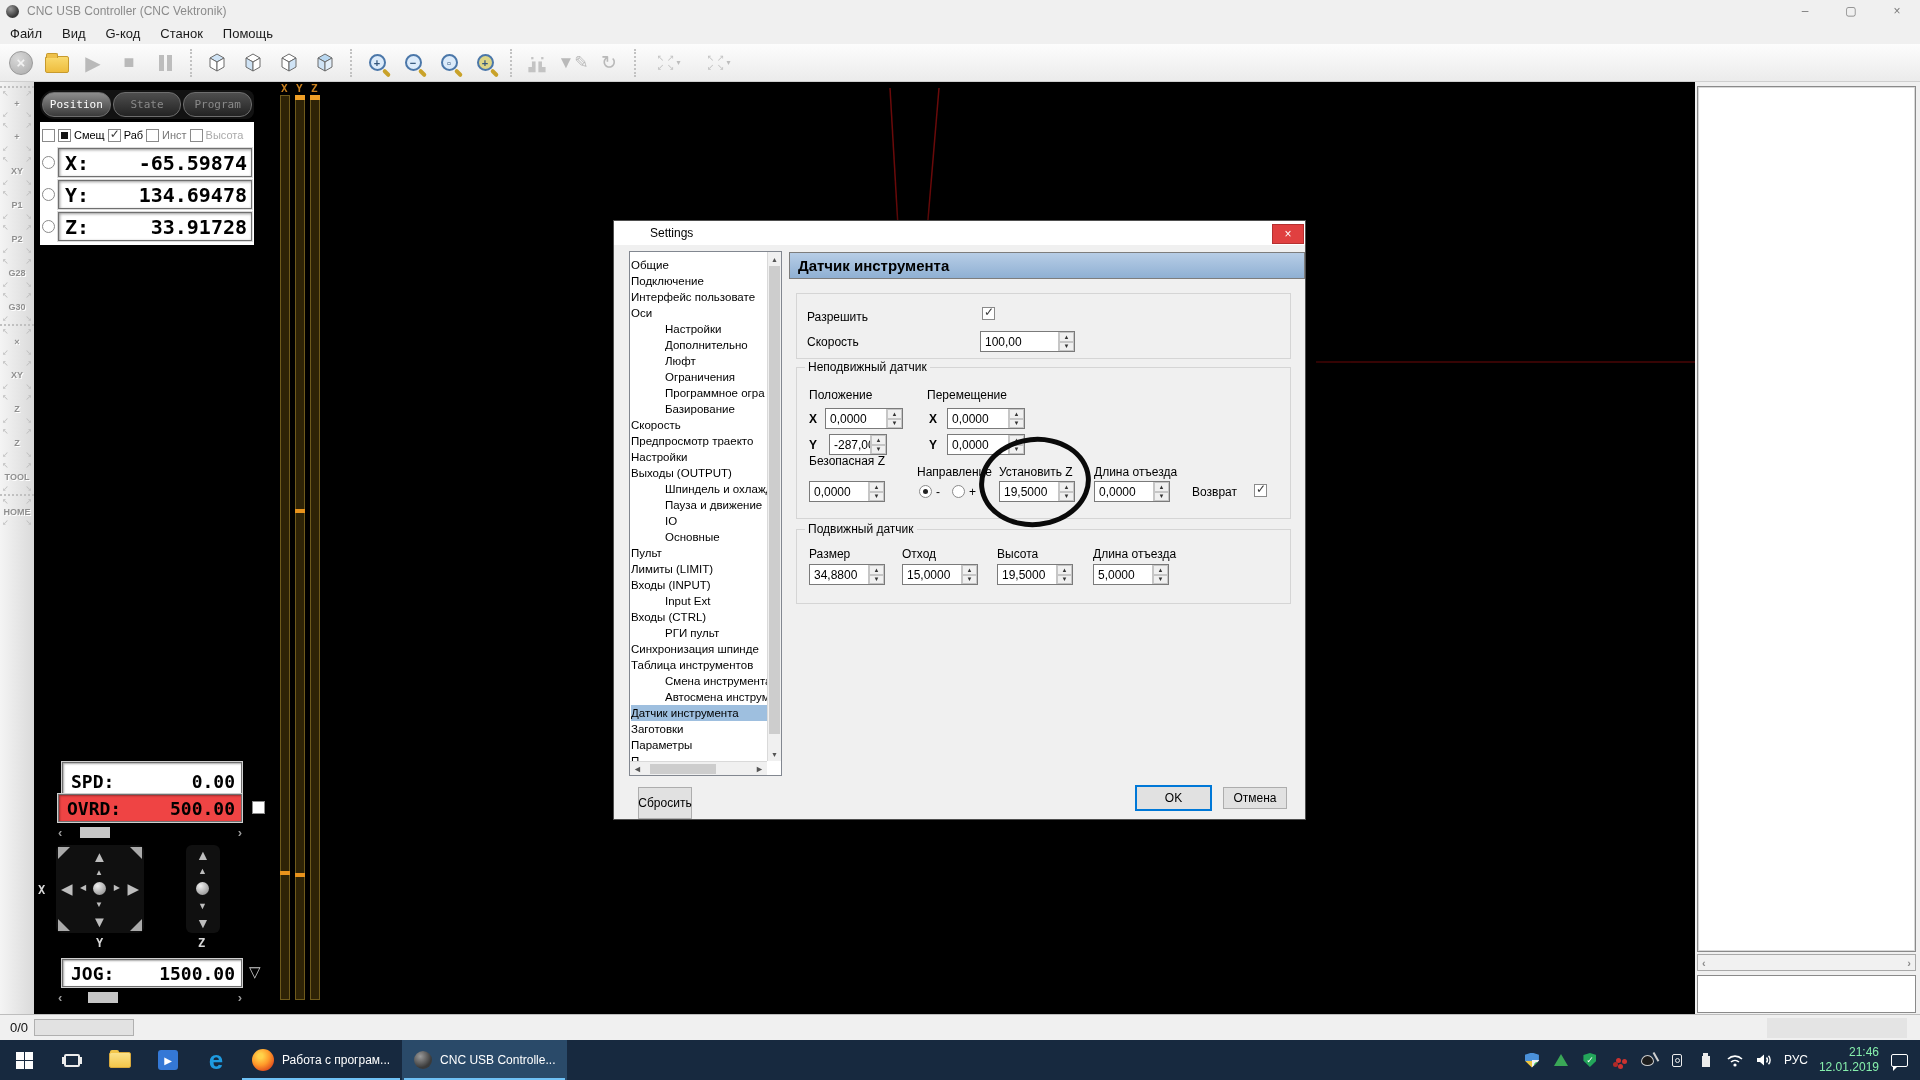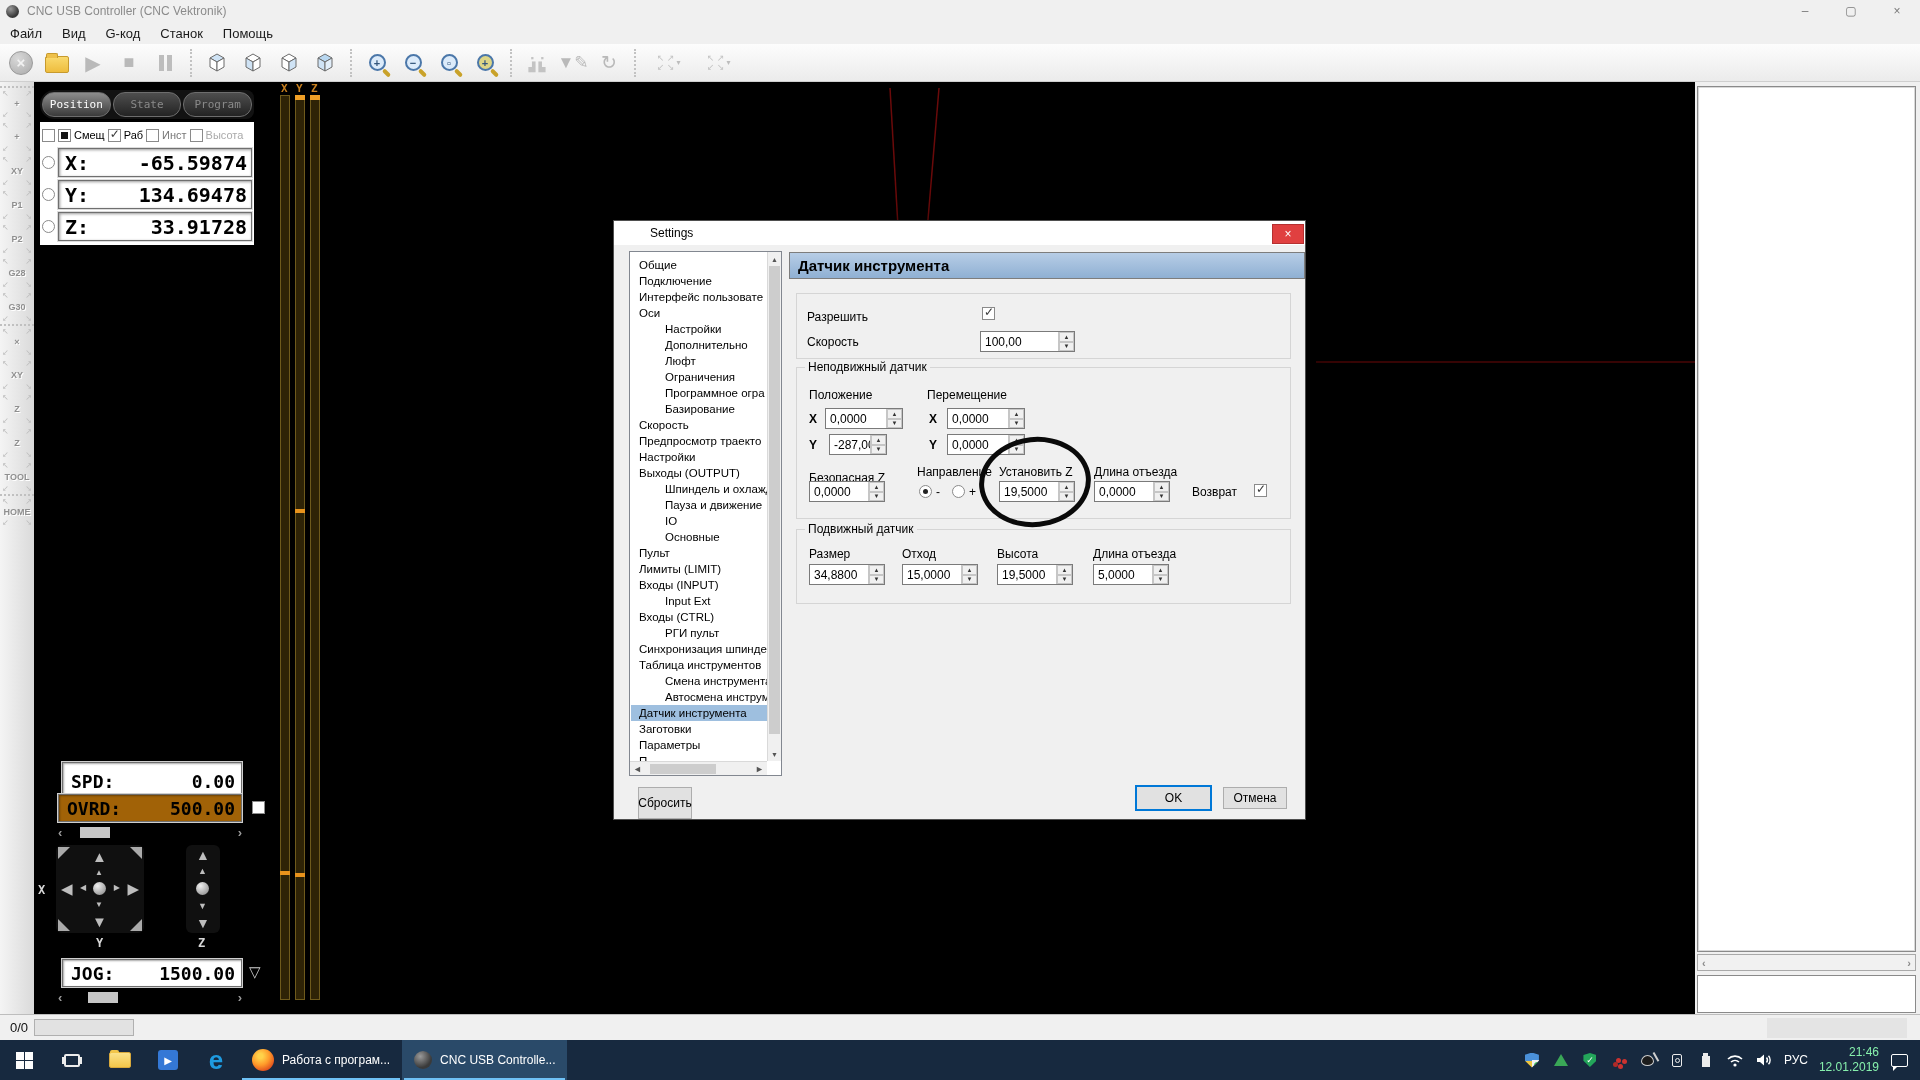--- a/index.html
+++ b/index.html
@@ -61,21 +61,21 @@
   .coord{flex:1;height:29px;background:#fff;border:1px solid #6f6f6f;box-shadow:inset 1px 1px 3px rgba(0,0,0,.4),0 0 0 1px #dcdcdc;
     display:flex;align-items:center;font-family:"DejaVu Sans Mono",monospace;font-weight:bold;font-size:20px;color:#000;}
   .coord .cl{margin-left:6px;}
   .coord .cv{margin-left:auto;margin-right:4px;}
 
   
   .jbox{position:absolute;background:#fff;border:1px solid #6f6f6f;box-shadow:0 0 0 1px #cfcfcf,inset 1px 1px 2px rgba(0,0,0,.35);
     display:flex;align-items:center;font-family:"DejaVu Sans Mono",monospace;font-weight:bold;font-size:18px;color:#000;z-index:5;}
   .jbox .cl{margin-left:8px;}
   .jbox .cv{margin-left:auto;margin-right:6px;}
-  .jbox.gray{background:#a16207;}
+  .jbox.gray{background:#ef4444;}
   .slider{position:absolute;display:flex;align-items:center;z-index:5;}
   .slider .sa{color:#9a9a9a;font-weight:bold;font-size:13px;}
   .slider .tr{flex:1;height:11px;position:relative;margin:0 4px;}
   .slider .th{position:absolute;top:0;width:30px;height:11px;background:#c6c6c6;}
   .pad{position:absolute;background:#101010;border-radius:6px;z-index:5;}
   .pad .a{position:absolute;color:#bdbdbd;line-height:1;}
   .pad .ball{position:absolute;width:13px;height:13px;border-radius:50%;background:radial-gradient(circle at 35% 30%,#f0f0f0,#808080);}
   .ct{position:absolute;width:0;height:0;}
   .jlbl{position:absolute;color:#d6d6d6;font-family:"DejaVu Sans Mono",monospace;font-weight:bold;font-size:12px;z-index:5;}
   .jdrop{position:absolute;color:#cfcfcf;font-size:15px;z-index:5;}
@@ -128,21 +128,21 @@
   .bubble::after{content:"";position:absolute;left:1px;bottom:-5px;border-left:5px solid #fff;border-bottom:5px solid transparent;}
 
   
   .dialog{position:absolute;left:613px;top:220px;width:693px;height:600px;background:#f0f0f0;border:1px solid #4f4f4f;
     box-shadow:0 6px 30px rgba(0,0,0,.65);z-index:50;font-size:12px;color:#000;}
   .dtitle{position:absolute;left:0;top:0;right:0;height:24px;background:#fff;display:flex;align-items:center;padding-left:28px;}
   .dtitle .t{font-size:12px;margin-left:8px;}
   .dclose{margin-left:auto;margin-right:1px;margin-top:1px;width:32px;height:20px;background:#e04040;color:#fff;font-size:12px;display:flex;align-items:center;justify-content:center;border:1px solid #b53030;}
   .tree{position:absolute;left:15px;top:30px;width:153px;height:525px;background:#fff;border:1px solid #828790;}
   .tlist{position:absolute;left:1px;top:1px;right:14px;bottom:14px;overflow:hidden;padding-top:4px;}
-  .titem{height:16px;line-height:16px;padding-left:8px;font-size:11.5px;white-space:nowrap;overflow:hidden;}
+  .titem{height:16px;line-height:16px;font-size:11.5px;white-space:nowrap;overflow:hidden;}
   .titem.lvl1{padding-left:34px;}
   .titem.sel{background:#9ebfdf;}
   .vsb{position:absolute;right:0;top:0;bottom:14px;width:14px;background:#f0f0f0;border-left:1px solid #d9d9d9;}
   .vsb .ar{height:14px;display:flex;align-items:center;justify-content:center;font-size:7px;color:#555;}
   .vsb .ar.b{position:absolute;bottom:0;left:0;right:0;}
   .vthumb{position:absolute;left:1px;right:1px;top:14px;height:468px;background:#cdcdcd;}
   .hsb{position:absolute;left:0;bottom:0;right:14px;height:14px;background:#f0f0f0;border-top:1px solid #d9d9d9;display:flex;align-items:center;justify-content:space-between;padding:0 3px;font-size:9px;color:#555;}
   .hthumb{position:absolute;left:20px;top:2px;width:66px;height:10px;background:#cdcdcd;}
   .dhead{position:absolute;left:175px;top:31px;width:516px;height:27px;background:linear-gradient(#b7cde6,#8fb0d3);border:1px solid #7d7d7d;
     font-size:15px;font-weight:bold;display:flex;align-items:center;padding-left:8px;}
@@ -738,21 +738,21 @@
     </div>
     <span class="blab" style="left:132px;top:70px">Y</span>
     <div class="spin" style="left:150px;top:66px;width:78px">
       <span class="sv">0,0000</span>
       <span class="sb">
           <i>▲</i>
           <i>▼</i>
         </span>
     </div>
 
-    <span class="lab" style="left:12px;top:103px">Безопасная Z</span>
+    <span class="lab" style="left:12px;top:86px">Безопасная Z</span>
     <span class="lab" style="left:120px;top:97px">Направление</span>
     <span class="lab" style="left:202px;top:97px">Установить Z</span>
     <span class="lab" style="left:297px;top:97px">Длина отъезда</span>
 
     <div class="spin" style="left:12px;top:113px;width:76px">
       <span class="sv">0,0000</span>
       <span class="sb">
           <i>▲</i>
           <i>▼</i>
         </span>

